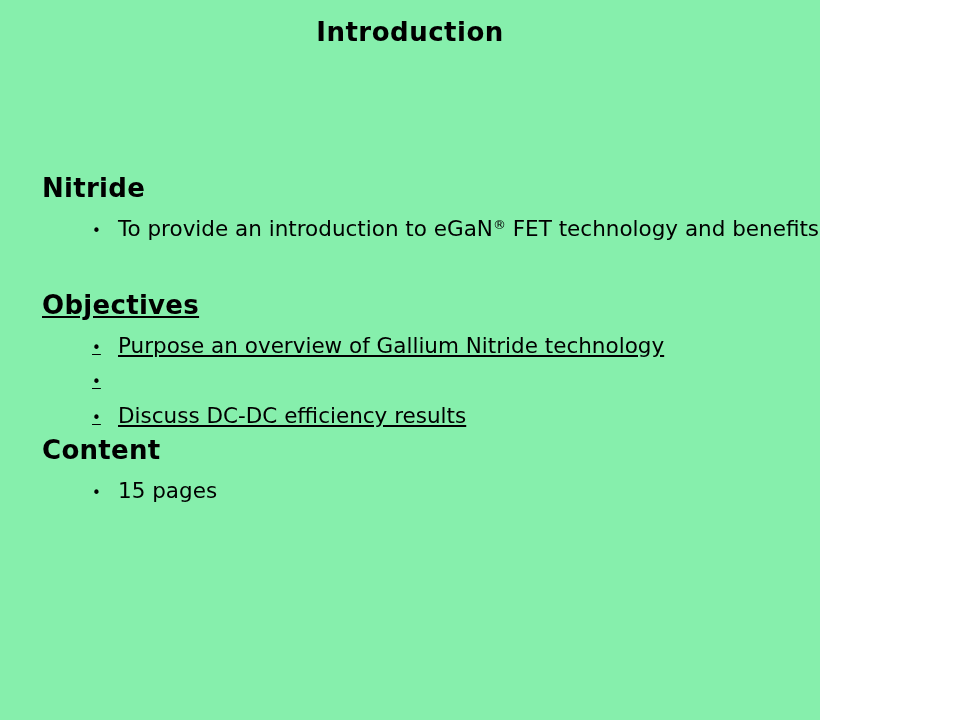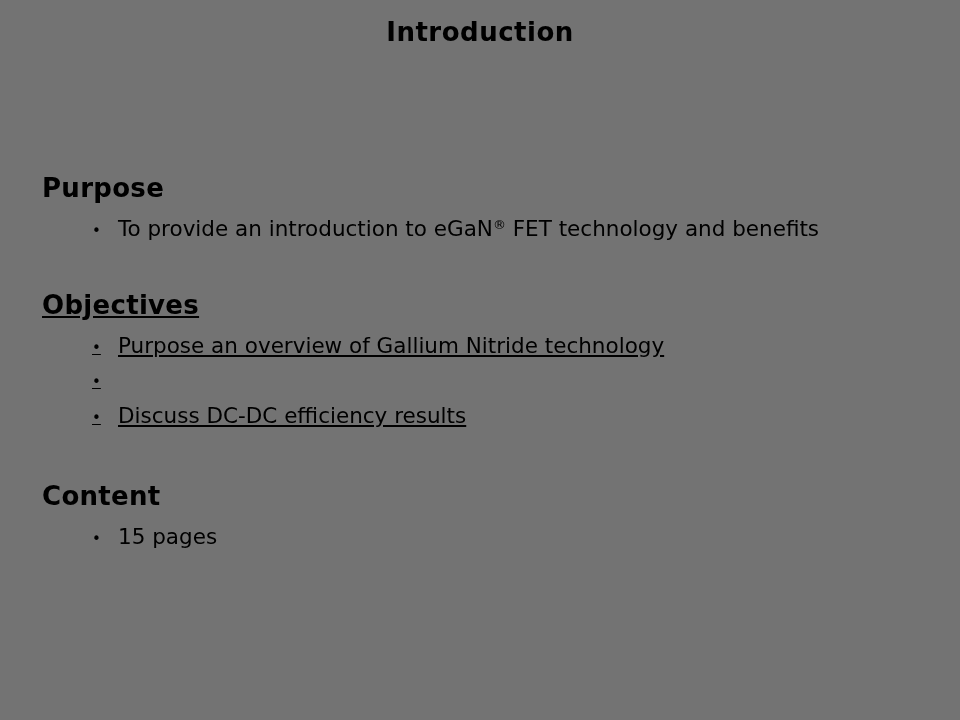--- a/index.html
+++ b/index.html
@@ -2,23 +2,23 @@
 <html><head>
 <meta charset="utf-8">
 <style>
   html, body {
     margin: 0;
     padding: 0;
     background: #ffffff;
   }
   .slide {
     position: relative;
-    width: 960px;
+    width: 820px;
     height: 720px;
-    background: #737373;
+    background: #86efac;
     font-family: "DejaVu Sans", "Liberation Sans", sans-serif;
     color: #000000;
     overflow: hidden;
   }
   .slide-title {
     margin: 0;
     padding-top: 17px;
     text-align: center;
     font-size: 26px;
     font-weight: bold;
@@ -61,33 +61,33 @@
   .bullet-text {
     flex: 1 1 auto;
     white-space: nowrap;
   }
   .bullet-text sup {
     font-size: 13px;
     line-height: 0;
     vertical-align: 7px;
   }
   .section-objectives { margin-top: 42px; text-decoration: underline; }
-  .section-content   { margin-top: 46px; }
+  .section-content   { }
 </style>
 </head>
 <body>
 
 <div class="slide">
 
   <h1 class="slide-title">Introduction</h1>
 
   <div class="slide-body">
 
     <section class="section-purpose">
-      <h2 class="section-heading">Purpose</h2>
+      <h2 class="section-heading">Nitride</h2>
       <ul class="bullet-list">
         <li class="bullet-item">
           <span class="bullet-marker">•</span>
           <span class="bullet-text"><span>To provide an introduction to eGaN</span><sup>®</sup><span> FET technology and benefits</span></span>
         </li>
       </ul>
     </section>
 
     <section class="section-objectives">
       <h2 class="section-heading">Objectives</h2>

